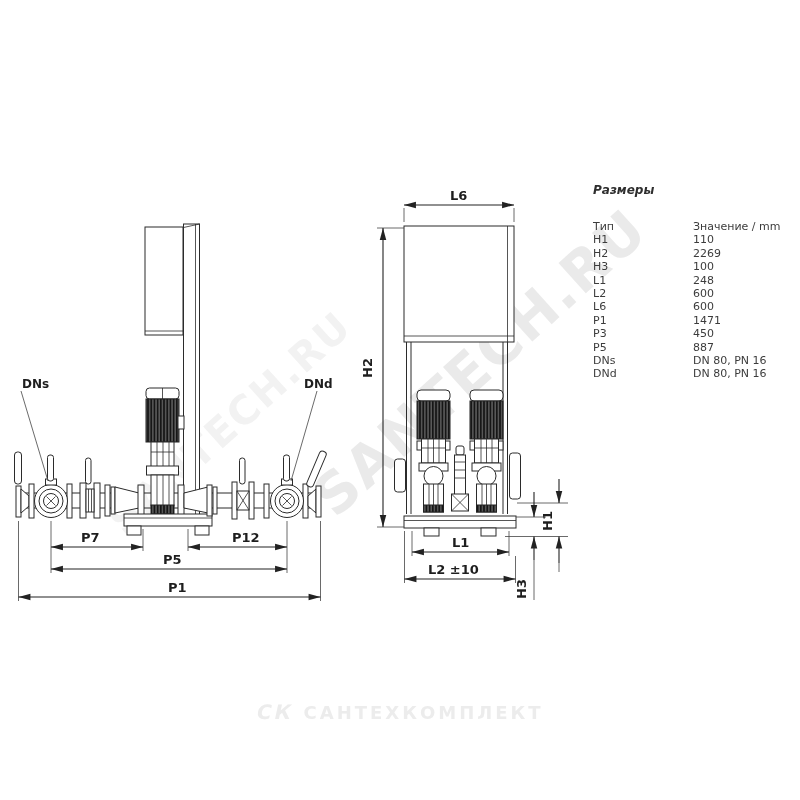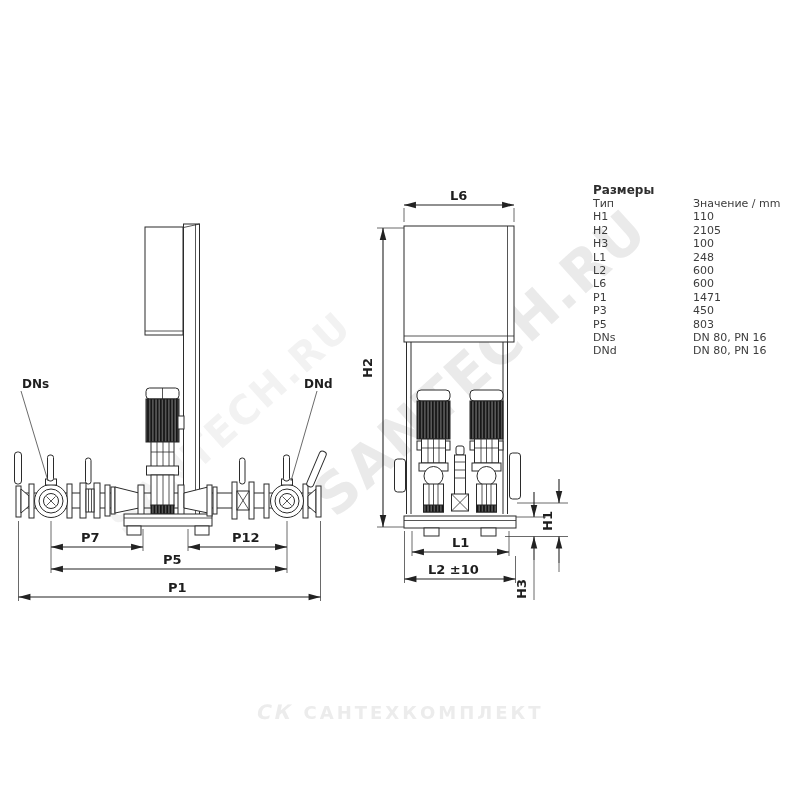--- a/index.html
+++ b/index.html
@@ -13,21 +13,21 @@
            letter-spacing:2px;color:#efefef;opacity:.8;transform:rotate(-42deg);}
   svg{position:absolute;left:0;top:0;}
   .ln{stroke:#2b2b2b;stroke-width:1;fill:none;}
   .lnt{stroke:#2b2b2b;stroke-width:.8;fill:none;}
   .part{stroke:#2b2b2b;stroke-width:1;fill:#ffffff;}
   .dim{stroke:#222;stroke-width:1.1;fill:none;}
   .ext{stroke:#444;stroke-width:.8;fill:none;}
   .dimtxt{font:bold 13px "DejaVu Sans","Liberation Sans",sans-serif;fill:#1e1e1e;}
   .lbltxt{font:bold 12px "DejaVu Sans","Liberation Sans",sans-serif;fill:#1e1e1e;}
   .spec{position:absolute;left:593px;top:183px;width:200px;color:#3c3c3c;font-size:11px;}
-  .spec .title{font-weight:bold;font-size:12px;color:#2e2e2e;margin-bottom:0;}
+  .spec .title{font-weight:bold;font-size:12px;color:#2e2e2e;margin-bottom:23px;font-style:italic;}
   .srow{display:flex;line-height:13.4px;}
   .srow .c1{width:100px;}
   .srow.head{margin-bottom:0;}
   .logo{position:absolute;left:0;top:700px;width:800px;text-align:center;
         color:#ececec;font-weight:bold;font-size:18px;letter-spacing:3px;}
   .logo .mark{display:inline-block;transform:skewX(-12deg);margin-right:10px;font-size:20px;}
 </style>
 </head>
 <body>
 
@@ -269,21 +269,21 @@
     <div class="srow head">
       <span class="c1">Тип</span>
       <span>Значение / mm</span>
     </div>
     <div class="srow">
       <span class="c1">H1</span>
       <span>110</span>
     </div>
     <div class="srow">
       <span class="c1">H2</span>
-      <span>2105</span>
+      <span>2269</span>
     </div>
     <div class="srow">
       <span class="c1">H3</span>
       <span>100</span>
     </div>
     <div class="srow">
       <span class="c1">L1</span>
       <span>248</span>
     </div>
     <div class="srow">
@@ -297,21 +297,21 @@
     <div class="srow">
       <span class="c1">P1</span>
       <span>1471</span>
     </div>
     <div class="srow">
       <span class="c1">P3</span>
       <span>450</span>
     </div>
     <div class="srow">
       <span class="c1">P5</span>
-      <span>803</span>
+      <span>887</span>
     </div>
     <div class="srow">
       <span class="c1">DNs</span>
       <span>DN 80, PN 16</span>
     </div>
     <div class="srow">
       <span class="c1">DNd</span>
       <span>DN 80, PN 16</span>
     </div>
   </div>

